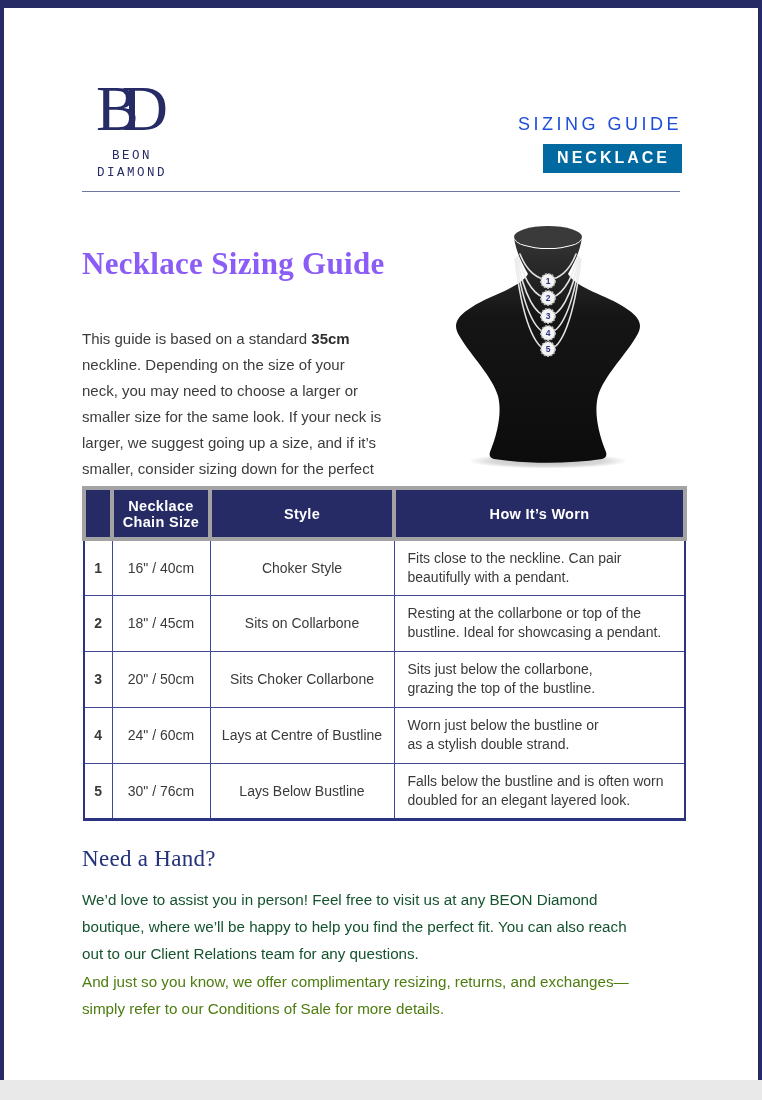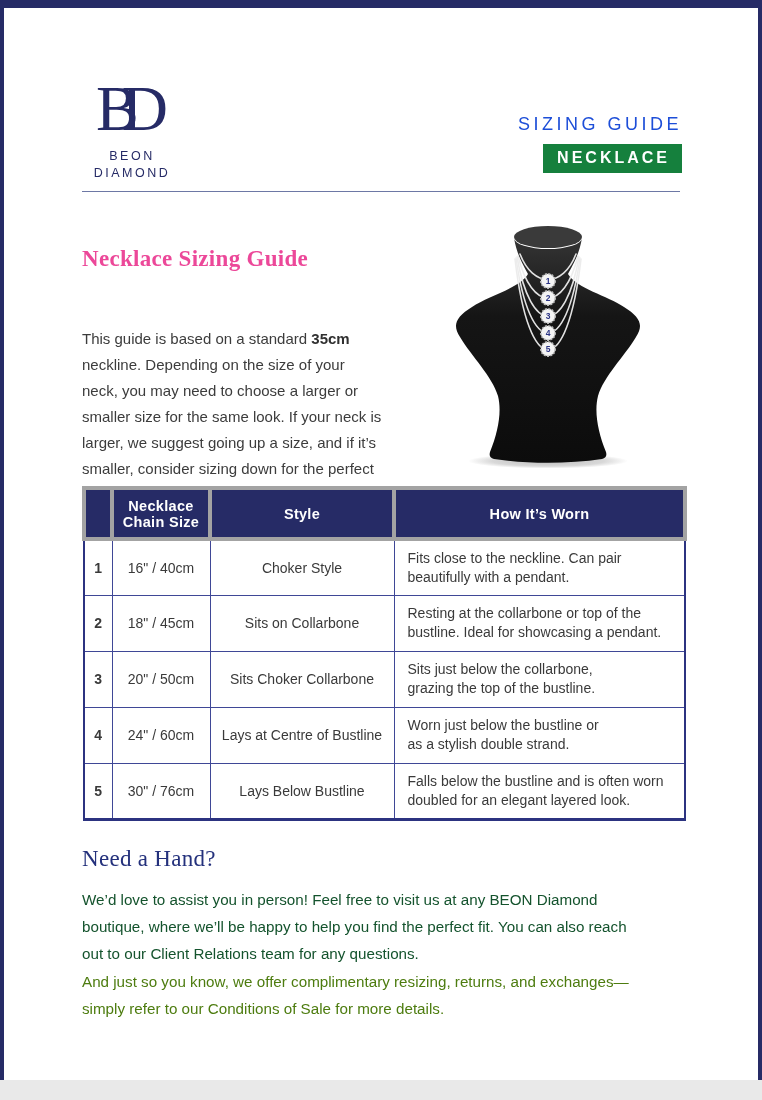--- a/index.html
+++ b/index.html
@@ -17,31 +17,31 @@
   .frame-top    { left: 0; top: 0; width: 762px; height: 8px; }
   .frame-bottom { left: 0; top: 1092px; width: 762px; height: 8px; }
   .frame-left   { left: 0; top: 8px; width: 4px; height: 1084px; }
   .frame-right  { left: 758px; top: 8px; width: 4px; height: 1084px; }
 
   
   .logo { position: absolute; left: 89px; top: 80px; width: 86px; text-align: center; color: #262b66; }
   .monogram { position: relative; height: 62px; font-family: "Liberation Serif", serif; font-size: 64px; line-height: 58px; letter-spacing: 0; }
   .monogram .m-b { position: relative; z-index: 2; }
   .monogram .m-d { margin-left: -17px; position: relative; z-index: 1; }
-  .brand-name { margin-top: 6px; font-family: Liberation Sans, sans-serif; font-size: 12.5px; letter-spacing: 2.5px; line-height: 17px; color: #262b66; }
+  .brand-name { margin-top: 6px; font-family: Liberation Mono, monospace; font-size: 12.5px; letter-spacing: 2.5px; line-height: 17px; color: #262b66; }
 
   
   .header-right { position: absolute; right: 80px; top: 114px; text-align: right; }
   .sizing-title { font-size: 18px; letter-spacing: 3.5px; color: #1d4ed8; font-weight: 500; }
-  .necklace-badge { display: inline-block; margin-top: 9px; background: #15803d; color: #ffffff; font-size: 16px; font-weight: bold; letter-spacing: 3px; padding: 5px 12px 6px 14px; }
+  .necklace-badge { display: inline-block; margin-top: 9px; background: #0369a1; color: #ffffff; font-size: 16px; font-weight: bold; letter-spacing: 3px; padding: 5px 12px 6px 14px; }
 
   .divider { position: absolute; left: 82px; top: 191px; width: 598px; border-top: 1.5px solid #6d78a5; }
 
   
-  .intro-heading { position: absolute; left: 82px; top: 246px; font-family: "Liberation Serif", serif; font-weight: 600; font-size: 23px; color: #ec4899; letter-spacing: 0.3px; }
+  .intro-heading { position: absolute; left: 82px; top: 246px; font-family: "Liberation Serif", serif; font-weight: 600; font-size: 31px; color: #8b5cf6; letter-spacing: 0.3px; }
   .intro-text { position: absolute; left: 82px; top: 300px; width: 302px; font-size: 15px; line-height: 26px; color: #3c3c3c; margin-top: 26px; }
   .intro-text b { font-weight: bold; color: #303030; }
 
   .bust-svg { position: absolute; left: 438px; top: 210px; }
   .bust-svg text { font-family: "Liberation Sans", sans-serif; font-weight: bold; }
 
   
   .size-table { position: absolute; left: 82px; top: 486px; width: 601px; border-collapse: collapse; table-layout: fixed; }
   .size-table th {
     background: #262b66; color: #ffffff; font-size: 14.5px; font-weight: bold; letter-spacing: 0.3px;

